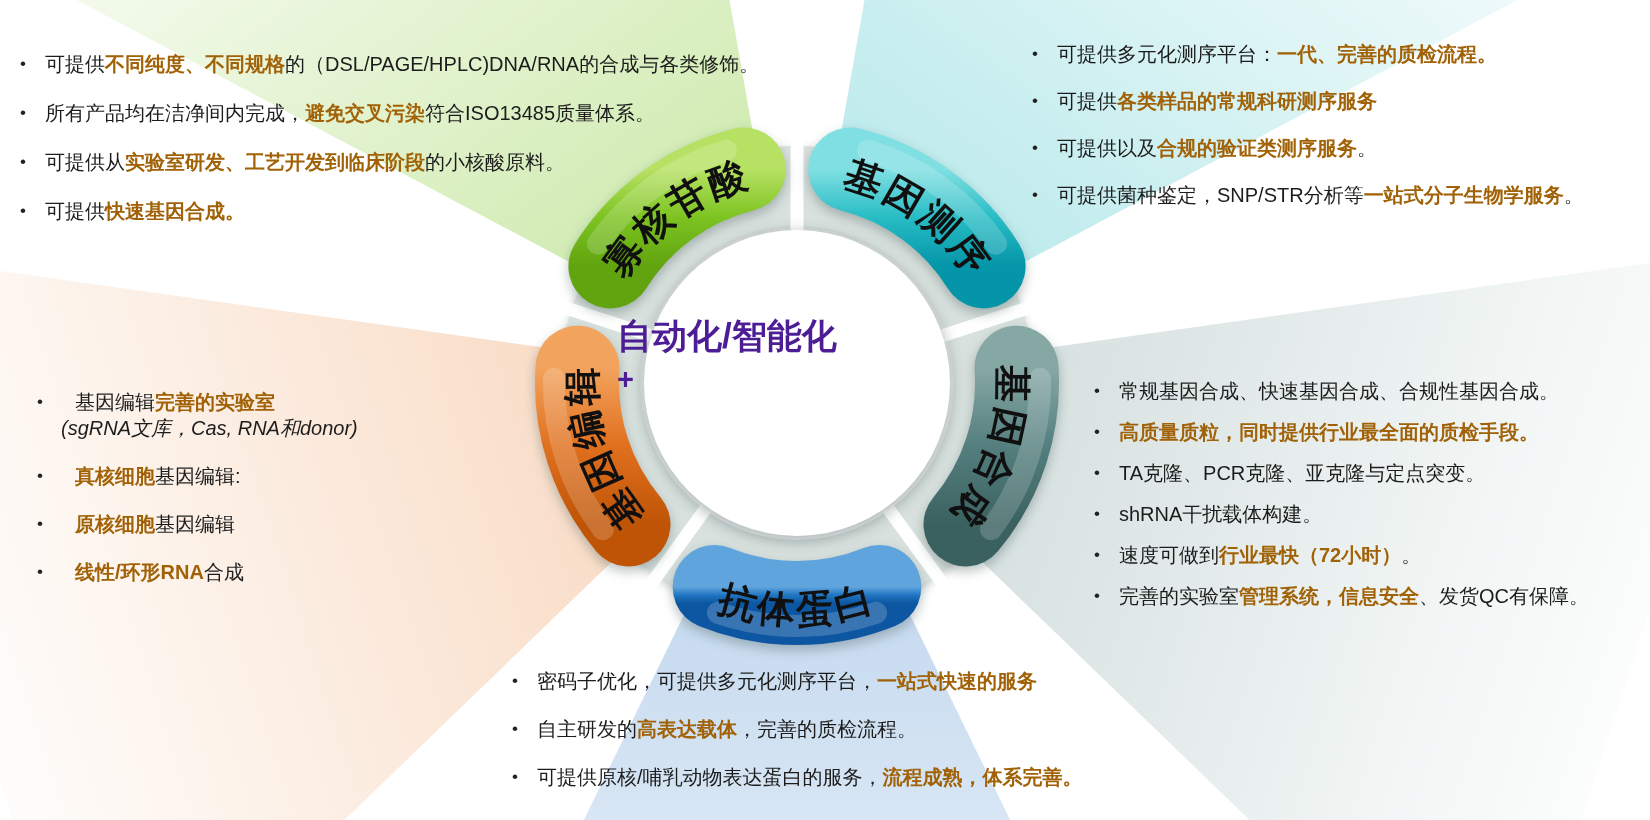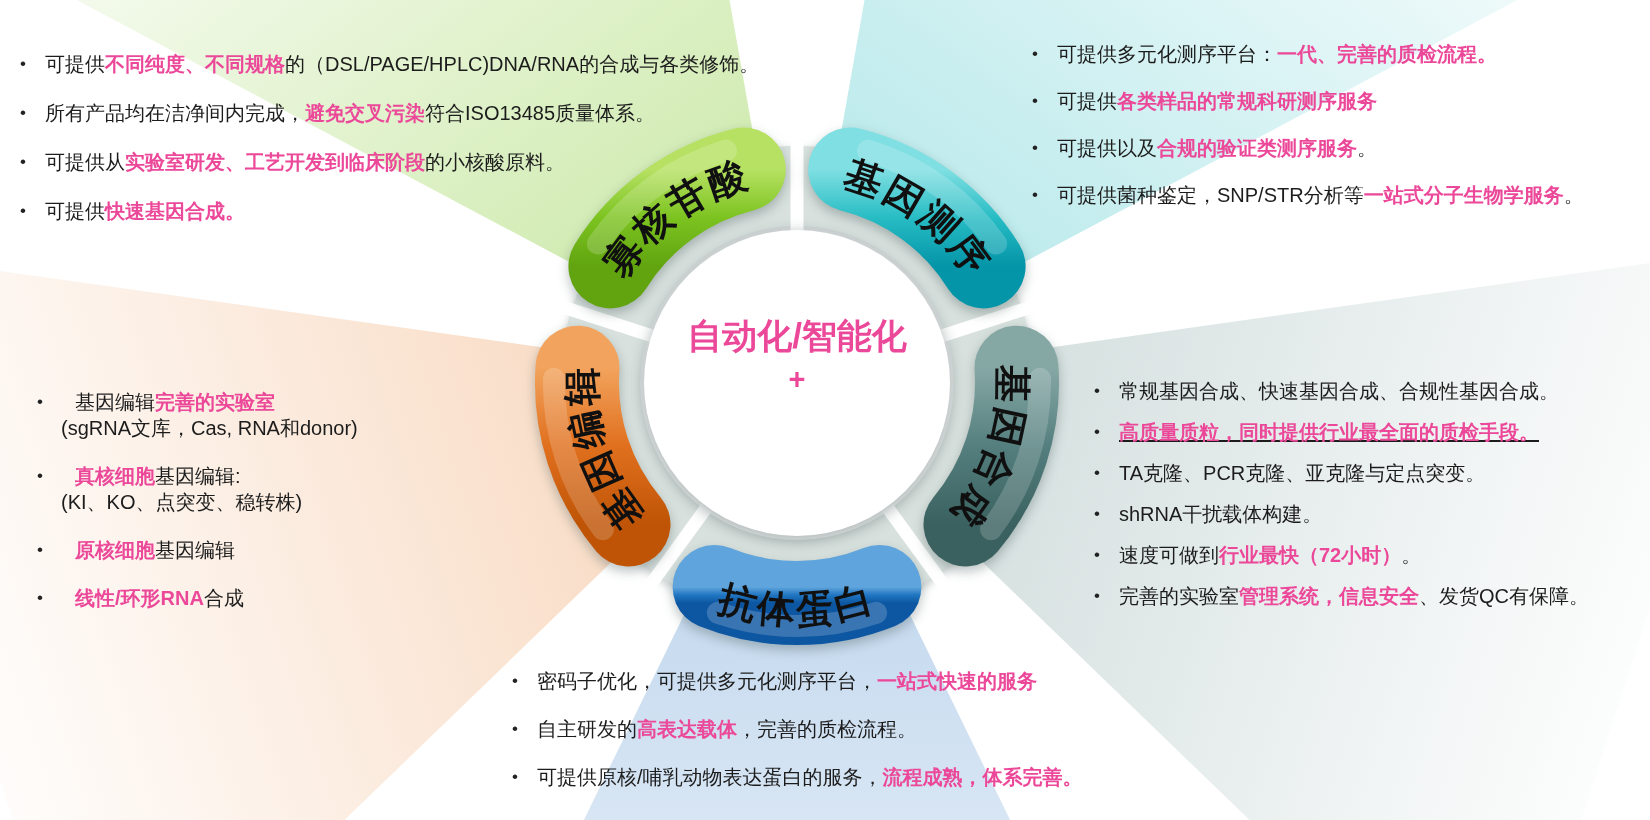--- a/index.html
+++ b/index.html
@@ -4,36 +4,36 @@
 <style>
   html,body{margin:0;padding:0;background:#fff;}
   .stage{position:relative;width:1650px;height:820px;background:#ffffff;overflow:hidden;
          font-family:"Liberation Sans","DejaVu Sans",sans-serif;}
   #wheel{position:absolute;left:0;top:0;z-index:1;}
   .arcs{filter:drop-shadow(0 5px 6px rgba(60,80,80,.35));}
   .ringc{filter:drop-shadow(0 4px 5px rgba(70,90,90,.30));}
   .centerc{filter:drop-shadow(0 4px 8px rgba(50,70,70,.45));}
   .seglabel{font-family:"Liberation Sans","DejaVu Sans",sans-serif;font-weight:700;font-size:38px;
             fill:#101010;letter-spacing:3px;text-anchor:middle;}
-  .center-text{position:absolute;left:617px;top:312px;width:360px;text-align:center;
-               color:#ec4899;font-weight:700;z-index:2;}
+  .center-text{position:absolute;left:617px;top:312px;width:360px;text-align:left;
+               color:#4c1d95;font-weight:700;z-index:2;}
   .ct1{font-size:35px;line-height:48px;}
   .ct2{font-size:29px;line-height:38px;}
   .panel{position:absolute;font-size:20px;line-height:26px;color:#1c1c1c;white-space:nowrap;z-index:3;}
   .panel ul{list-style:none;margin:0;padding:0;}
   .panel li{position:relative;padding-left:27px;}
   .bullet{position:absolute;left:2px;top:0;font-size:17px;color:#222;}
-  .hl{color:#ec4899;font-weight:700;}
+  .hl{color:#a16207;font-weight:700;}
   .p-tl li{margin-bottom:23px;}
   .p-tr li{margin-bottom:21px;}
   .p-r  li{margin-bottom:15px;}
-  .p-r .sub{margin-top:11px;text-decoration:underline;}
+  .p-r .sub{margin-top:11px;}
   .p-l  li{margin-bottom:22px;padding-left:42px;}
   .p-l .bullet{left:4px;}
-  .p-l .sub{margin-left:-14px;}
+  .p-l .sub{margin-left:-14px;font-style:italic;}
   .p-b  li{margin-bottom:22px;}
   .p-tl{left:18px;top:51px;}
   .p-tr{left:1030px;top:41px;}
   .p-r{left:1092px;top:378px;}
   .p-l{left:33px;top:389px;}
   .p-b{left:510px;top:668px;}
 </style>
 </head>
 <body>
 
@@ -193,21 +193,20 @@
       </ul>
     </div>
   <div class="panel p-l">
       <ul>
         <li>
           <div class="line"><span class="bullet">•</span><span>基因编辑</span><span class="hl">完善的实验室</span></div>
           <div class="line sub"><span>(sgRNA文库，Cas, RNA和donor)</span></div>
         </li>
         <li>
           <div class="line"><span class="bullet">•</span><span class="hl">真核细胞</span><span>基因编辑:</span></div>
-          <div class="line sub"><span>(KI、KO、点突变、稳转株)</span></div>
         </li>
         <li>
           <div class="line"><span class="bullet">•</span><span class="hl">原核细胞</span><span>基因编辑</span></div>
         </li>
         <li>
           <div class="line"><span class="bullet">•</span><span class="hl">线性/环形RNA</span><span>合成</span></div>
         </li>
       </ul>
     </div>
   <div class="panel p-b">

